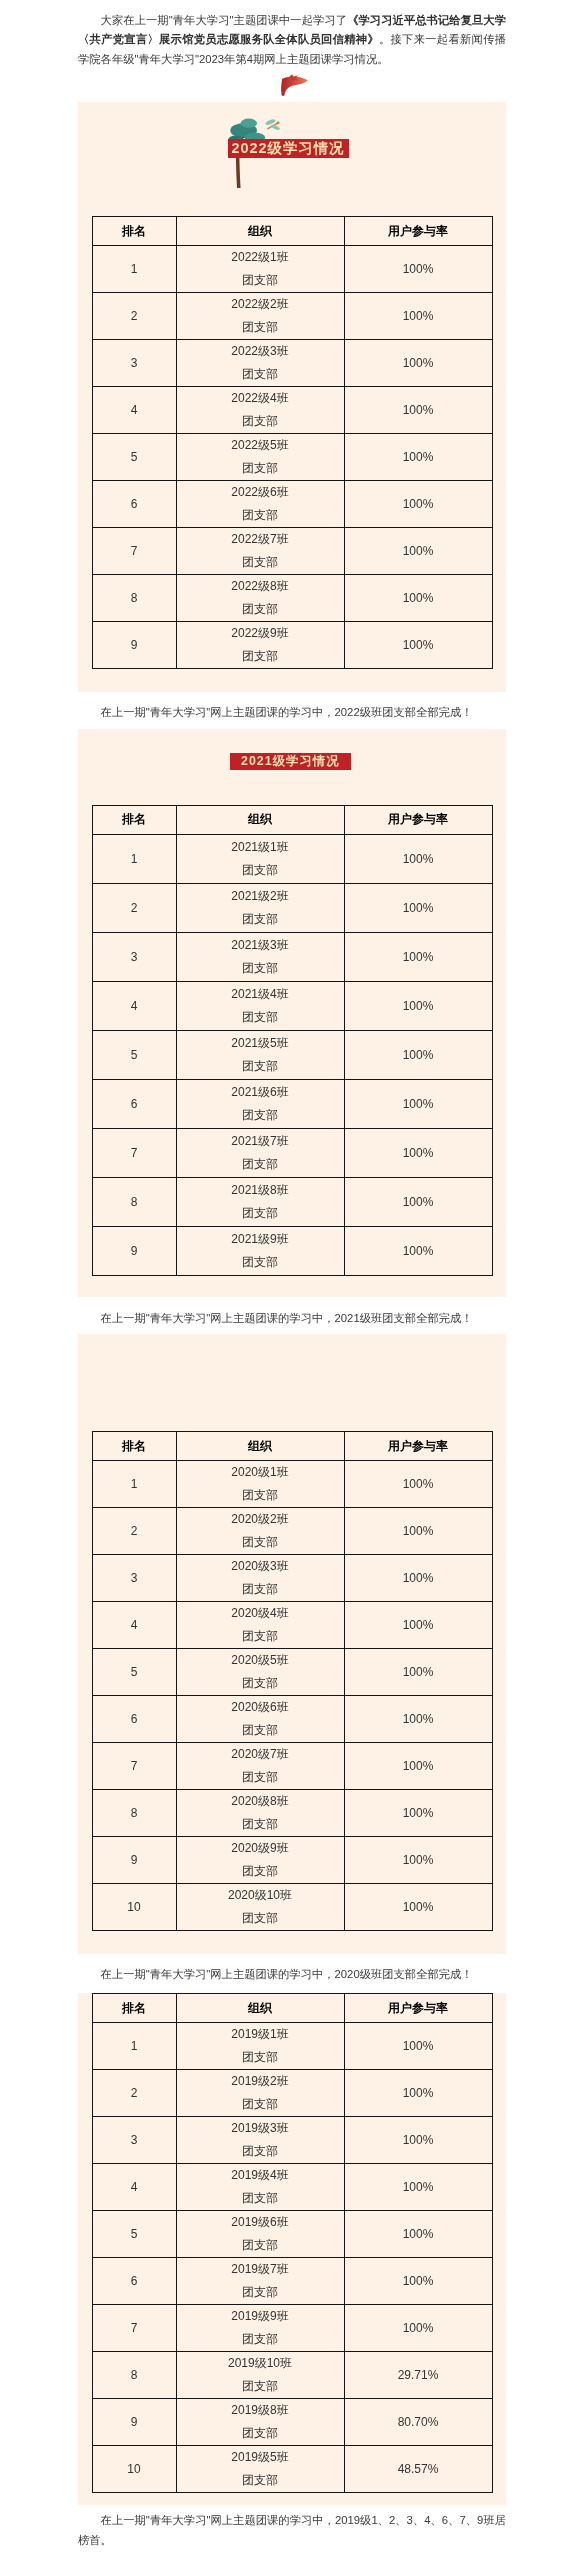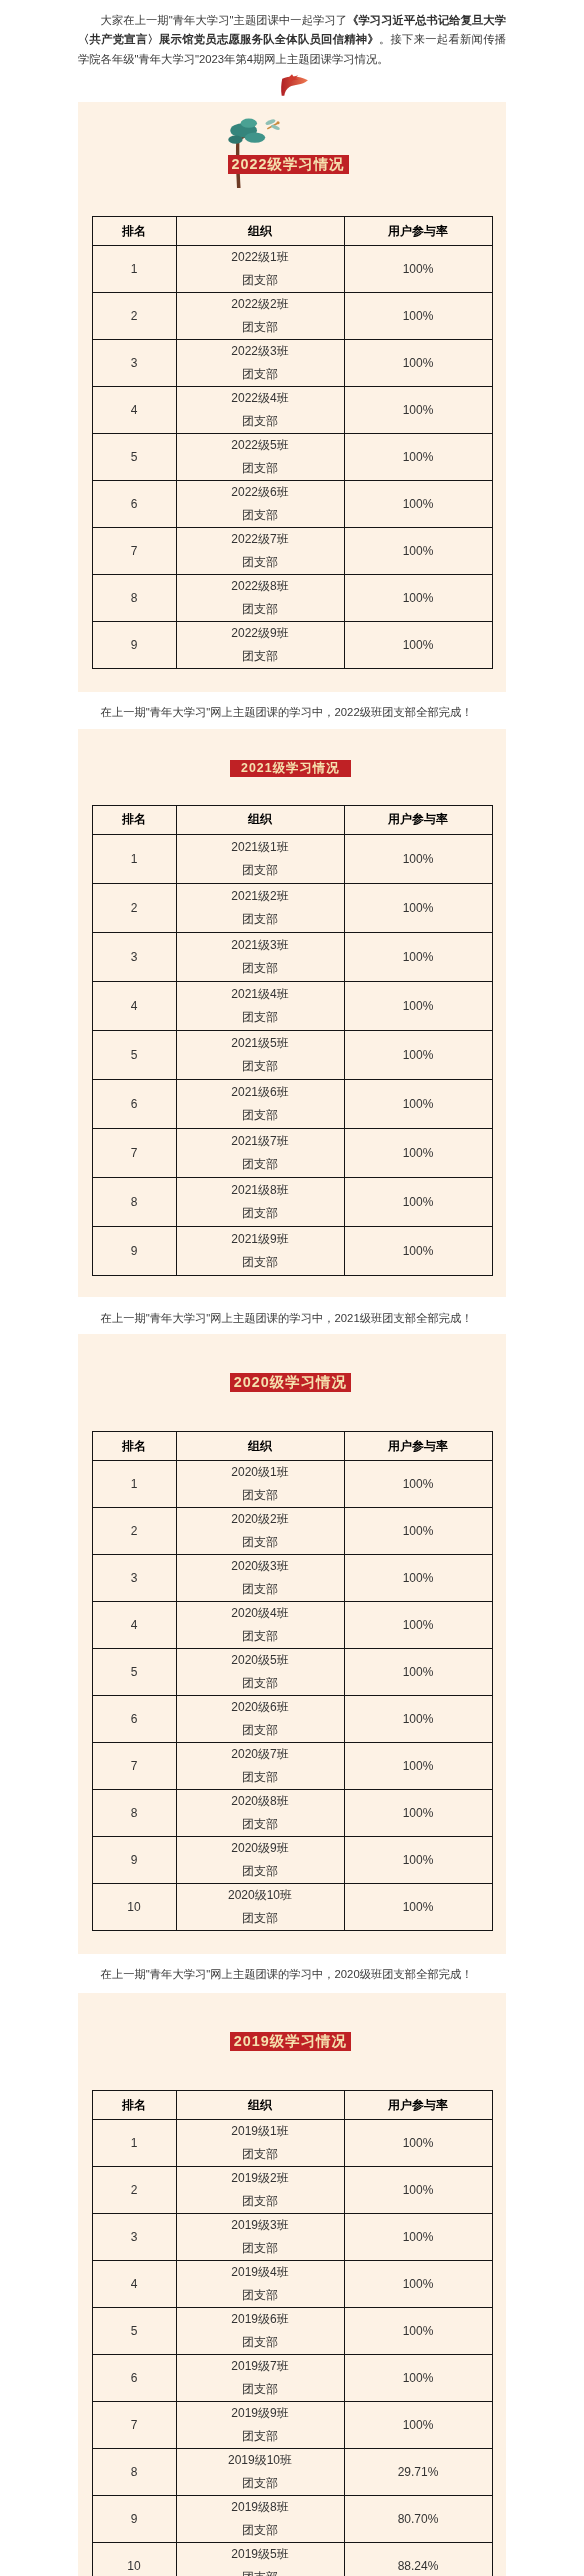--- a/index.html
+++ b/index.html
@@ -8,21 +8,21 @@
 
   .text{margin:0 78px;font-size:11.3px;line-height:19.6px;color:#3a3a3a;text-align:justify;}
   .indent{text-indent:2em;}
   .intro{margin-top:10.8px;}
   .intro b{color:#2f2f2f;}
 
   .flag{display:block;margin:3.1px auto 0 auto;}
 
   .panel{margin:0 78px;background:#fdf2e5;}
   .deco{position:relative;}
-  .banner-row{position:absolute;left:0;right:8px;display:flex;justify-content:center;align-items:center;}
+  .banner-row{position:absolute;left:0;right:8px;display:flex;justify-content:center;align-items:flex-start;}
   .stripe{width:2.6px;background:#9c1b1f;margin-right:2.1px;}
   .banner{width:121px;background:#bf2125;color:#f5e0ae;font-weight:bold;display:flex;align-items:center;justify-content:center;letter-spacing:1px;}
   .tall .banner{font-size:14.4px;}
   .short .banner{font-size:12.4px;}
   .tree{position:absolute;left:calc(50% - 64px);top:12.4px;}
 
   #sec1 .deco{height:110px;} #sec1 .banner-row{top:37px;height:50px;}
   #sec2 .deco{height:72px;} #sec2 .banner-row{top:24px;height:31px;}
   #sec3 .deco{height:93px;} #sec3 .banner-row{top:23px;height:50px;}
   #sec4 .deco{height:93px;} #sec4 .banner-row{top:23px;height:50px;}
@@ -263,21 +263,20 @@
           </tr>
         </tbody>
       </table>
   </section>
   <p class="text indent cap2">在上一期"青年大学习"网上主题团课的学习中，2021级班团支部全部完成！</p>
 
   <section id="sec3" class="panel tall">
     <div class="deco">
       <div class="banner-row">
         <div class="stripe"></div>
-        <div class="banner">2020级学习情况</div>
       </div>
     </div>
     <table class="rank-table">
         <colgroup>
           <col style="width: 21%;">
           <col style="width: 42%;">
           <col style="width: 37%;">
         </colgroup>
         <thead>
           <tr style="height: 29px;">
@@ -366,26 +365,20 @@
               <span>团支部</span>
             </td>
             <td>100%</td>
           </tr>
         </tbody>
       </table>
   </section>
   <p class="text indent cap3">在上一期"青年大学习"网上主题团课的学习中，2020级班团支部全部完成！</p>
 
   <section id="sec4" class="panel tall">
-    <div class="deco">
-      <div class="banner-row">
-        <div class="stripe"></div>
-        <div class="banner">2019级学习情况</div>
-      </div>
-    </div>
     <table class="rank-table">
         <colgroup>
           <col style="width: 21%;">
           <col style="width: 42%;">
           <col style="width: 37%;">
         </colgroup>
         <thead>
           <tr style="height: 29px;">
             <th>排名</th>
             <th>组织</th>
@@ -464,21 +457,21 @@
               <span>团支部</span>
             </td>
             <td>80.70%</td>
           </tr>
           <tr style="height: 45px;">
             <td>10</td>
             <td class="org">
               <span>2019级5班</span>
               <span>团支部</span>
             </td>
-            <td>88.24%</td>
+            <td>48.57%</td>
           </tr>
         </tbody>
       </table>
   </section>
   <p class="text indent cap4">在上一期"青年大学习"网上主题团课的学习中，2019级1、2、3、4、6、7、9班居榜首。</p>
 
 </div>
 
 
 </body></html>

